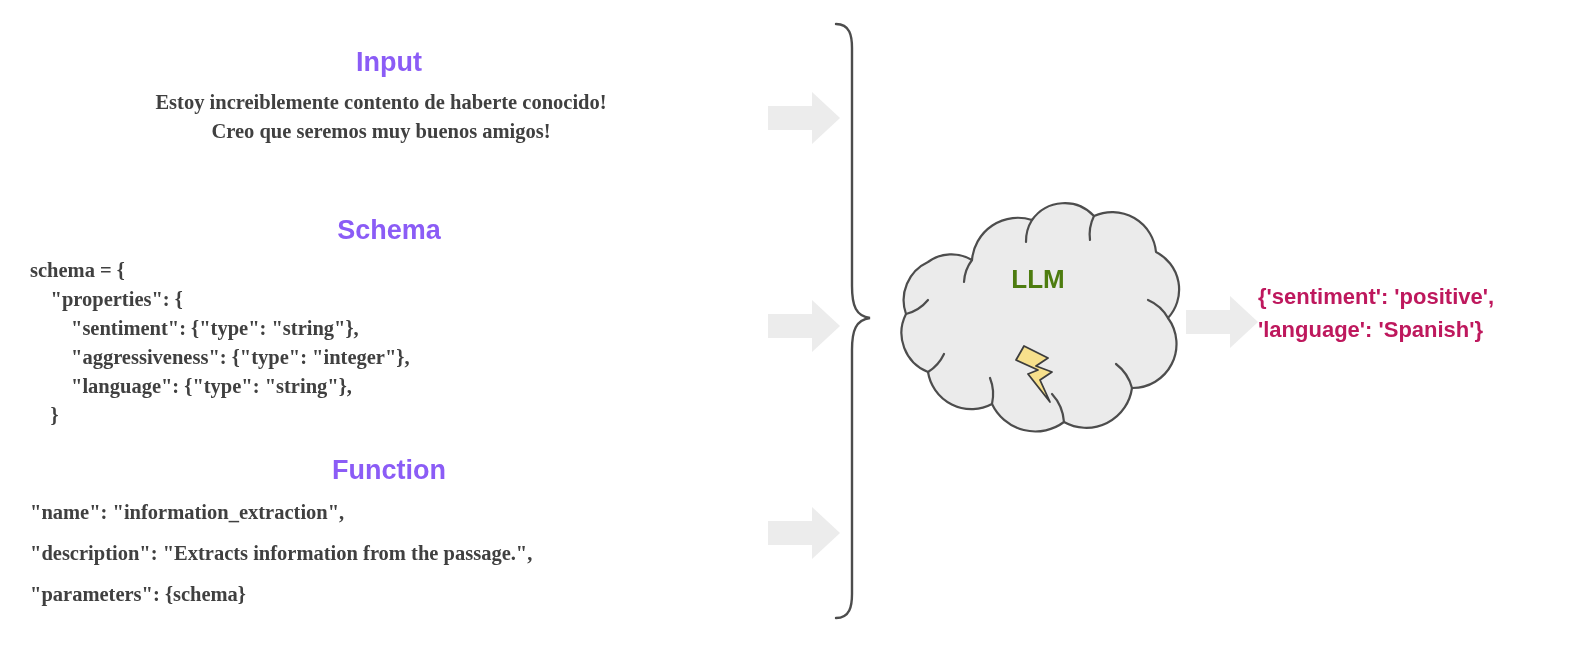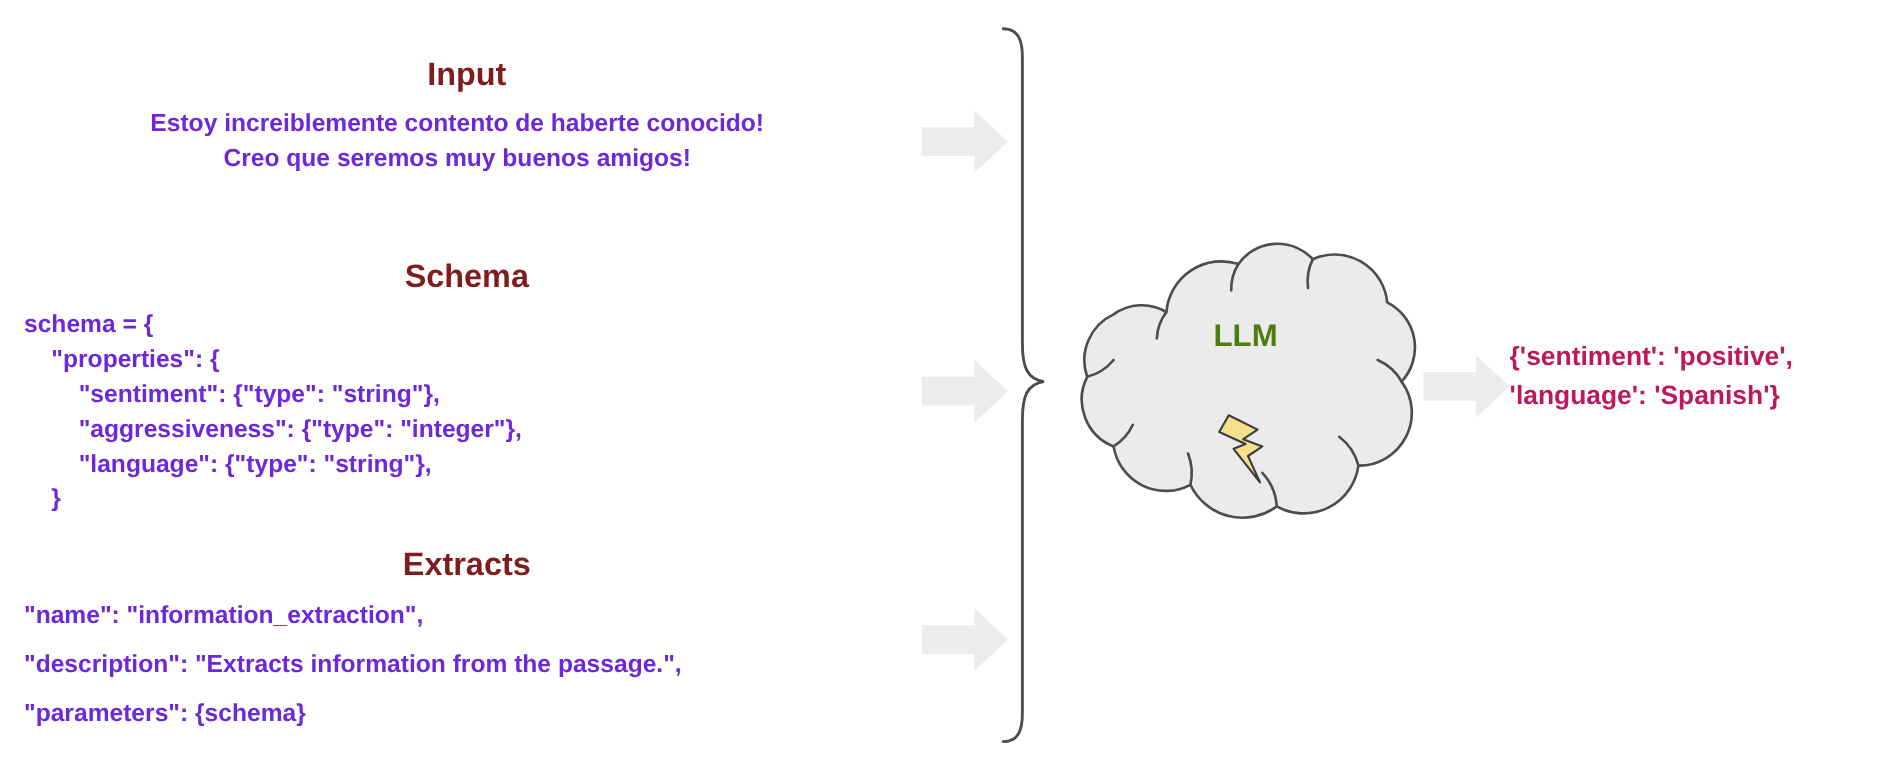--- a/index.html
+++ b/index.html
@@ -23,36 +23,36 @@
     top: 0;
     width: 762px;
     height: 647px;
   }
 
   .section-heading {
     font-family: "Liberation Sans", sans-serif;
     font-weight: bold;
     font-size: 27px;
     text-align: center;
-    color: #7f1d1d;
+    color: #8b5cf6;
     line-height: 1.1;
     margin-left: 16px;
   }
 
   .code-block {
-    font-family: Liberation Sans, sans-serif;
+    font-family: Liberation Serif, serif;
     font-weight: bold;
     font-size: 20.5px;
-    color: #6d28d9;
+    color: #404040;
     white-space: pre;
     line-height: 1.42;
   }
 
   .code-block.centered { text-align: center; }
-  .code-block.left     { text-align: left; padding-left: 20px; }
+  .code-block.left     { text-align: left; padding-left: 30px; }
   .code-block.spaced   { line-height: 2.0; }
 
   
   #input-group    { position: absolute; left: 0; top: 48px;  width: 762px; }
   #input-group .section-heading { margin-bottom: 10px; }
 
   
   #schema-group   { position: absolute; left: 0; top: 216px; width: 762px; }
   #schema-group .section-heading { margin-bottom: 10px; }
 
@@ -147,21 +147,21 @@
     <div class="section-heading">Schema</div>
     <div class="code-block left">schema = {
     "properties": {
         "sentiment": {"type": "string"},
         "aggressiveness": {"type": "integer"},
         "language": {"type": "string"},
     }</div>
   </div>
 
   <div id="function-group">
-    <div class="section-heading">Extracts</div>
+    <div class="section-heading">Function</div>
     <div class="code-block left spaced">"name": "information_extraction",</div>
     <div class="code-block left spaced">"description": "Extracts information from the passage.",</div>
     <div class="code-block left spaced">"parameters": {schema}</div>
   </div>
 
 </div>
 
 <svg class="block-arrow" id="arrow-input" width="74" height="56" viewBox="0 0 74 56">
   <polygon points="0,16 44,16 44,2 72,28 44,54 44,40 0,40" fill="#ececec"></polygon>
 </svg>

